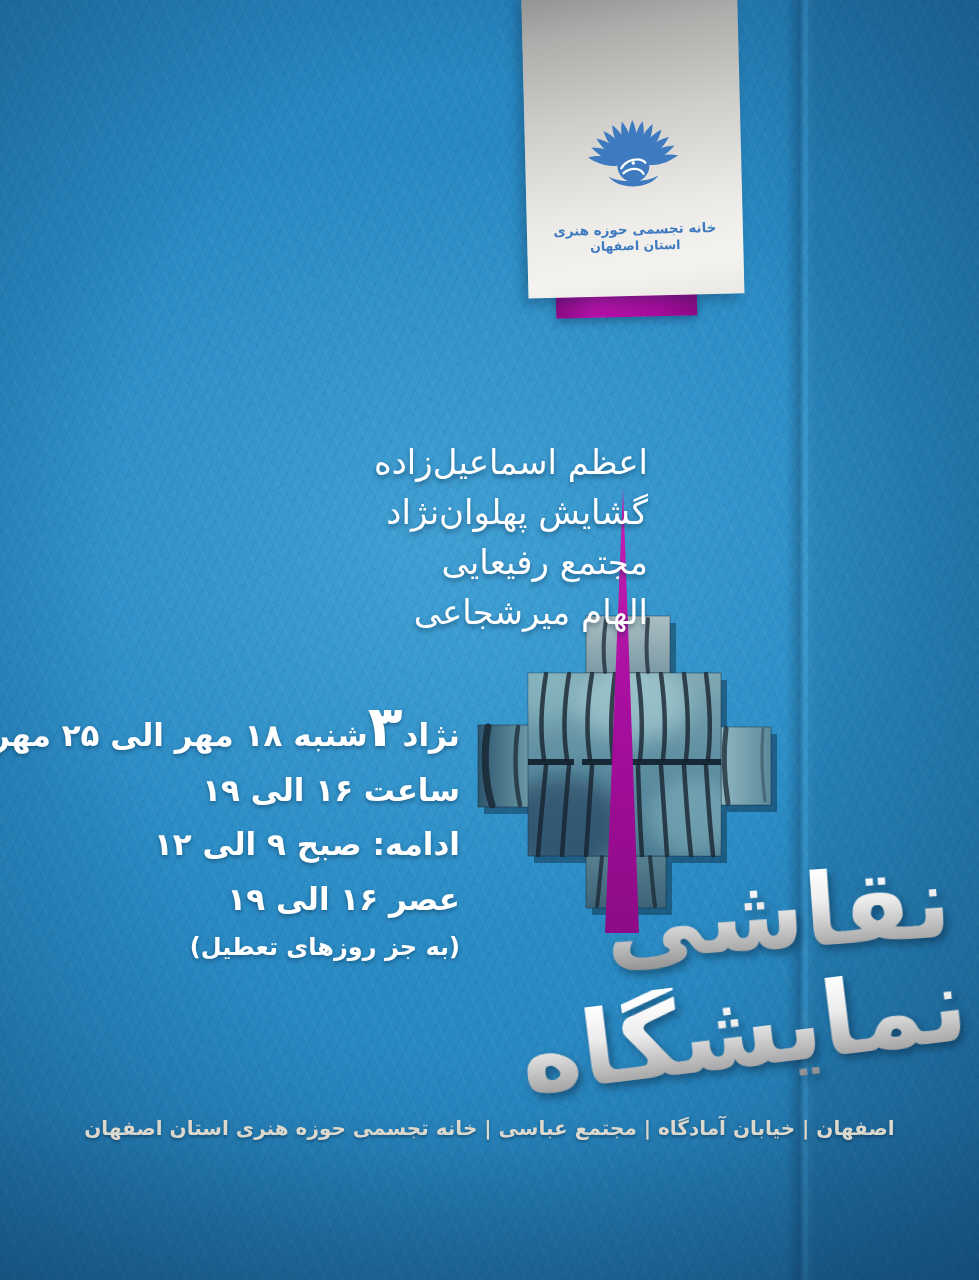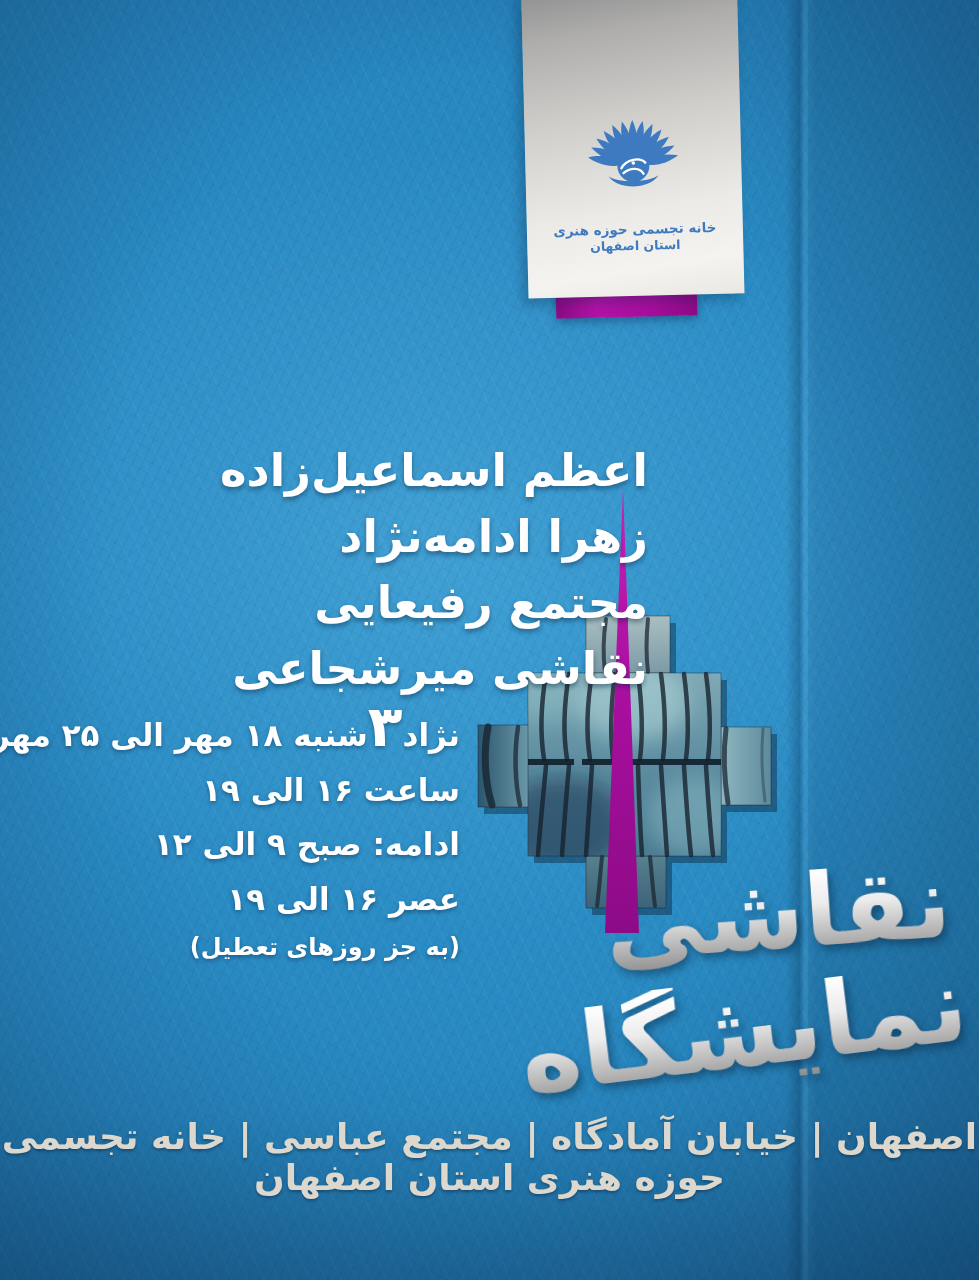--- a/index.html
+++ b/index.html
@@ -37,41 +37,41 @@
   .emblem{margin-top:128px;}
   .org-line{color:#3e7ac0;font-weight:bold;direction:rtl;text-align:center;line-height:1.35;}
   .org-line.l1{font-size:13.5px;margin-top:4px;}
   .org-line.l2{font-size:12.5px;}
 
   
   .artwork{position:absolute;left:468px;top:478px;}
 
   
   .artists{position:absolute;top:438px;right:331px;direction:rtl;text-align:right;
-    color:#fff;font-weight:bold;font-size:45px;line-height:1.47;
+    color:#fff;font-weight:normal;font-size:34px;line-height:1.47;
     text-shadow:0 3px 5px rgba(5,35,65,.45);white-space:nowrap;}
 
   
   .schedule{position:absolute;top:708px;right:519px;direction:rtl;text-align:right;
     color:#fff;font-weight:bold;font-size:31px;line-height:1.76;
     text-shadow:0 2px 4px rgba(5,35,65,.45);white-space:nowrap;}
   .digit3{font-size:57px;line-height:0;}
   .note{font-size:24px;}
 
   
   .big-title{position:absolute;direction:rtl;font-weight:bold;line-height:1;white-space:nowrap;
     background:linear-gradient(180deg,#ffffff 8%,#ececec 42%,#bcbcbc 72%,#8e8e8e 100%);
     -webkit-background-clip:text;background-clip:text;color:transparent;
     filter:drop-shadow(3px 5px 4px rgba(5,30,55,.45));}
   .title1{top:852px;right:28px;font-size:100px;transform:rotate(-4deg);transform-origin:100% 50%;}
   .title2{top:952px;right:14px;font-size:103px;transform:rotate(-7deg);transform-origin:100% 40%;}
 
   
   .address{position:absolute;top:1116px;left:0;width:100%;direction:rtl;text-align:center;
-    color:#dcd8cd;font-size:36px;font-weight:bold;text-shadow:0 2px 3px rgba(5,30,55,.40);}
+    color:#dcd8cd;font-size:20px;font-weight:bold;text-shadow:0 2px 3px rgba(5,30,55,.40);}
 </style>
 </head>
 <body>
 
 <div class="poster">
 
   <div class="layer tex1"></div>
   <div class="layer tex2"></div>
   <div class="layer vignette"></div>
   <div class="fold"></div>
@@ -207,23 +207,23 @@
     <path d="M20,249 C15,275 17,305 24,327" stroke="#17242f" stroke-width="7" fill="none" opacity=".8" stroke-linecap="round"></path>
 
     <rect x="60" y="281" width="46" height="6" fill="#0e1b27" opacity=".88"></rect>
     <rect x="114" y="281" width="139" height="6" fill="#0e1b27" opacity=".88"></rect>
 
     <polygon points="155,10 137,455 171,455" fill="url(#gSpike)"></polygon>
   </svg>
 
   <div class="artists">
     <div>اعظم اسماعیل‌زاده</div>
-    <div>زهرا ادامه‌نژاد</div>
+    <div>گشایش پهلوان‌نژاد</div>
     <div>مجتمع رفیعایی</div>
-    <div>نقاشی میرشجاعی</div>
+    <div>الهام میرشجاعی</div>
   </div>
 
   <div class="schedule">
     <div><span>نژاد</span><span class="digit3">۳</span><span>شنبه ۱۸ مهر الی ۲۵ مهر</span></div>
     <div>ساعت ۱۶ الی ۱۹</div>
     <div>ادامه: صبح ۹ الی ۱۲</div>
     <div>عصر ۱۶ الی ۱۹</div>
     <div class="note">(به جز روزهای تعطیل)</div>
   </div>
 

